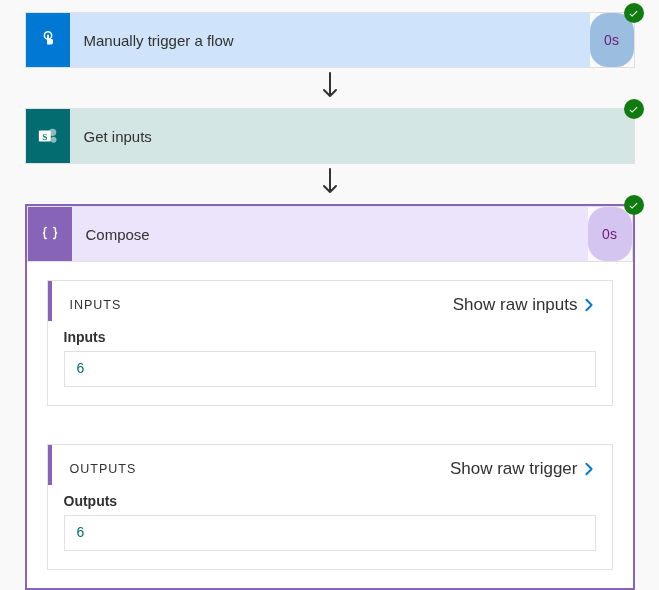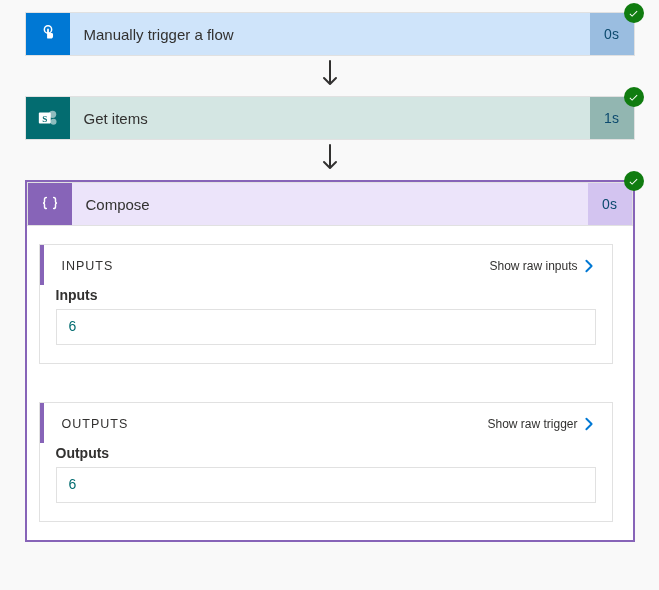--- a/index.html
+++ b/index.html
@@ -12,21 +12,21 @@
     color: #323130;
   }
   .step {
     position: relative;
     margin: 0 auto;
     width: 610px;
   }
   .step-header {
     display: flex;
     align-items: stretch;
-    height: 44px;
+    height: 56px;
     border: 1px solid #e1e1e1;
   }
   .step-icon {
     width: 44px;
     display: flex;
     align-items: center;
     justify-content: center;
     flex-shrink: 0;
   }
   .step-title {
@@ -36,21 +36,22 @@
     padding: 0 14px;
     font-size: 15px;
     color: #323130;
   }
   .step-duration {
     width: 44px;
     display: flex;
     align-items: center;
     justify-content: center;
     font-size: 14px;
-    color: #0c4a6e;
+    color: #701a75;
+    border-radius: 18px;
   }
   
   .trigger .step-icon { background: #0078d4; }
   .trigger .step-title { background: #cfe4fa; }
   .trigger .step-duration { background: #9abde0; }
   
   .getitems .step-icon { background: #036c70; }
   .getitems .step-title { background: #d4e6e3; }
   .getitems .step-duration { background: #92b6b1; }
   
@@ -74,21 +75,21 @@
   .success-badge svg { display: block; }
   .arrow {
     height: 34px;
     display: flex;
     align-items: center;
     justify-content: center;
     margin: 2px 0 4px;
   }
   .compose-body {
     background: #fff;
-    padding: 18px 20px 18px 12px;
+    padding: 18px 20px 18px 20px;
   }
   .panel {
     border: 1px solid #e1e1e1;
     background: #fff;
     padding: 14px 16px 18px 16px;
     position: relative;
   }
   .panel + .panel { margin-top: 38px; }
   .panel-header {
     display: flex;
@@ -109,21 +110,21 @@
   .panel-header-title {
     letter-spacing: 1px;
     font-size: 12.5px;
     color: #323130;
   }
   .show-raw {
     display: flex;
     align-items: center;
     gap: 4px;
     color: #323130;
-    font-size: 12px;
+    font-size: 17px;
     cursor: pointer;
   }
   .show-raw svg { fill: #0078d4; }
   .sub-label {
     font-size: 14px;
     color: #323130;
     font-weight: 600;
     margin: 8px 0 6px 0;
   }
   .value-box {
@@ -164,22 +165,21 @@
 <div class="step">
   <div class="step-header getitems">
     <div class="step-icon">
       <svg width="22" height="22" viewBox="0 0 24 24">
         <rect x="2" y="6" width="13" height="12" rx="1" fill="#fff"></rect>
         <text x="8.5" y="16" font-size="10" font-weight="700" text-anchor="middle" fill="#036c70" font-family="Segoe UI">S</text>
         <circle cx="17" cy="8" r="4" fill="#fff" opacity=".55"></circle>
         <circle cx="18" cy="16" r="3.3" fill="#fff" opacity=".55"></circle>
       </svg>
     </div>
-    <div class="step-title">Get items</div>
-    <div class="step-duration">1s</div>
+    <div class="step-title">Get inputs</div>
   </div>
   <div class="success-badge">
     <svg width="11" height="11" viewBox="0 0 16 16">
         <path d="M6 10.8 3.2 8l-1 1L6 12.8 13.8 5l-1-1z" fill="#fff"></path>
       </svg>
   </div>
 </div>
 
 <div class="arrow">
   <svg width="18" height="30" viewBox="0 0 18 30">

